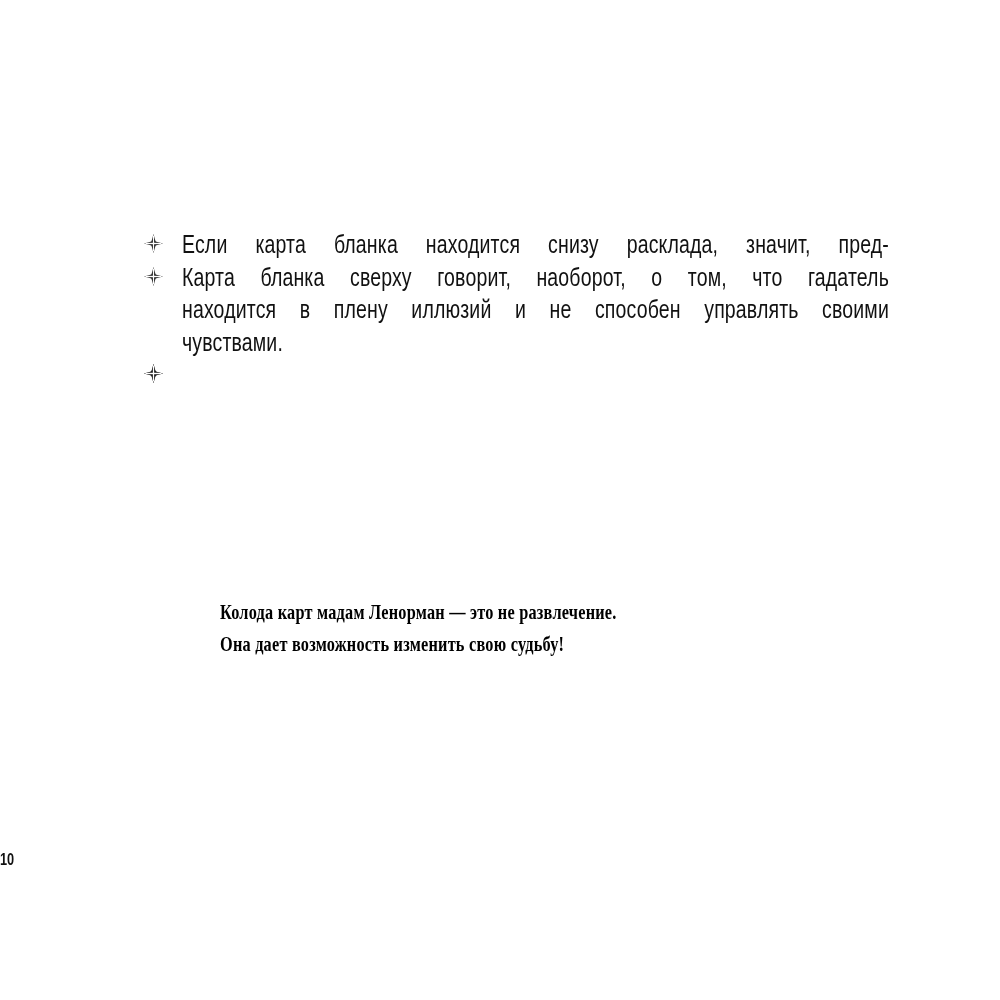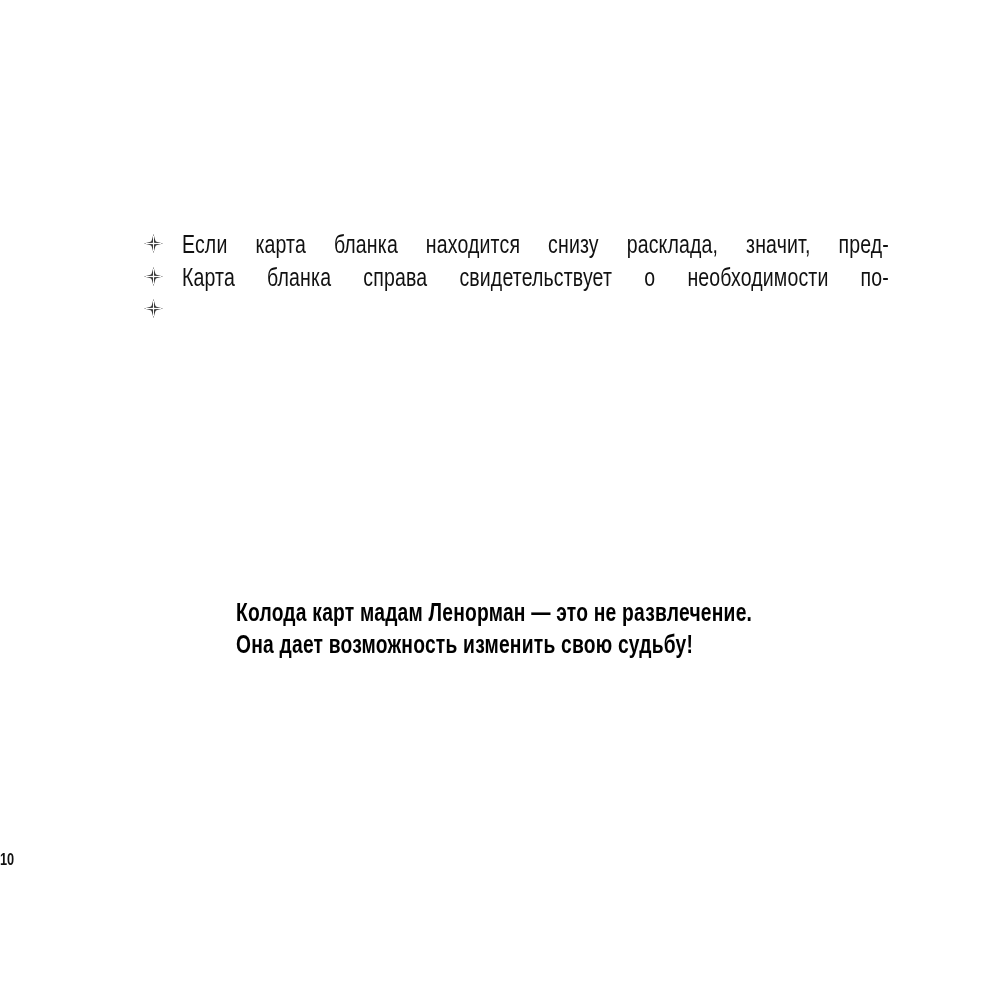--- a/index.html
+++ b/index.html
@@ -56,26 +56,27 @@
       transform: scaleX(0.78);
       transform-origin: 0 50%;
       width: 128.2%;
     }
     .cline.j {
       text-align: justify;
       text-align-last: justify;
     }
     .motto {
       position: absolute;
-      left: 236px;
+      left: 220px;
       top: 596px;
       font-weight: bold;
-      font-size: 26px;
+      font-size: 22px;
       line-height: 32px;
       color: #000;
+      font-family: Liberation Serif, serif;
     }
     .motto-line {
       display: block;
       white-space: nowrap;
       transform: scaleX(0.74);
       transform-origin: 0 50%;
       letter-spacing: 0.3px;
     }
     .page-number {
       position: absolute;
@@ -96,27 +97,35 @@
   <ul class="bullets">
 
     <li class="bullet-item">
       <svg class="bullet-icon" viewBox="0 0 20 20">
         <path d="M10 0 L12.2 7.8 L20 10 L12.2 12.2 L10 20 L7.8 12.2 L0 10 L7.8 7.8 Z" fill="#111"></path>
         <path d="M10 1.5 L10 18.5 M1.5 10 L18.5 10" stroke="#fff" stroke-width="1.4"></path>
       </svg>
       <span class="bullet-line"><span class="cline j">Если карта бланка находится снизу расклада, значит, пред-</span></span>
     </li>
 
+    <li class="bullet-item">
+      <svg class="bullet-icon" viewBox="0 0 20 20">
+        <path d="M10 0 L12.2 7.8 L20 10 L12.2 12.2 L10 20 L7.8 12.2 L0 10 L7.8 7.8 Z" fill="#111"></path>
+        <path d="M10 1.5 L10 18.5 M1.5 10 L18.5 10" stroke="#fff" stroke-width="1.4"></path>
+      </svg>
+      <span class="bullet-line"><span class="cline j">Карта бланка сверху говорит, наоборот, о том, что гадатель</span></span>
+      <span class="bullet-line"><span class="cline j">находится в плену иллюзий и не способен управлять своими</span></span>
+      <span class="bullet-line"><span class="cline">чувствами.</span></span>
+    </li>
 
     <li class="bullet-item">
       <svg class="bullet-icon" viewBox="0 0 20 20">
         <path d="M10 0 L12.2 7.8 L20 10 L12.2 12.2 L10 20 L7.8 12.2 L0 10 L7.8 7.8 Z" fill="#111"></path>
         <path d="M10 1.5 L10 18.5 M1.5 10 L18.5 10" stroke="#fff" stroke-width="1.4"></path>
       </svg>
-      <span class="bullet-line"><span class="cline j">Карта бланка справа свидетельствует о необходимости по-</span></span>
     </li>
 
     <li class="bullet-item">
       <svg class="bullet-icon" viewBox="0 0 20 20">
         <path d="M10 0 L12.2 7.8 L20 10 L12.2 12.2 L10 20 L7.8 12.2 L0 10 L7.8 7.8 Z" fill="#111"></path>
         <path d="M10 1.5 L10 18.5 M1.5 10 L18.5 10" stroke="#fff" stroke-width="1.4"></path>
       </svg>
     </li>
 
   </ul>

